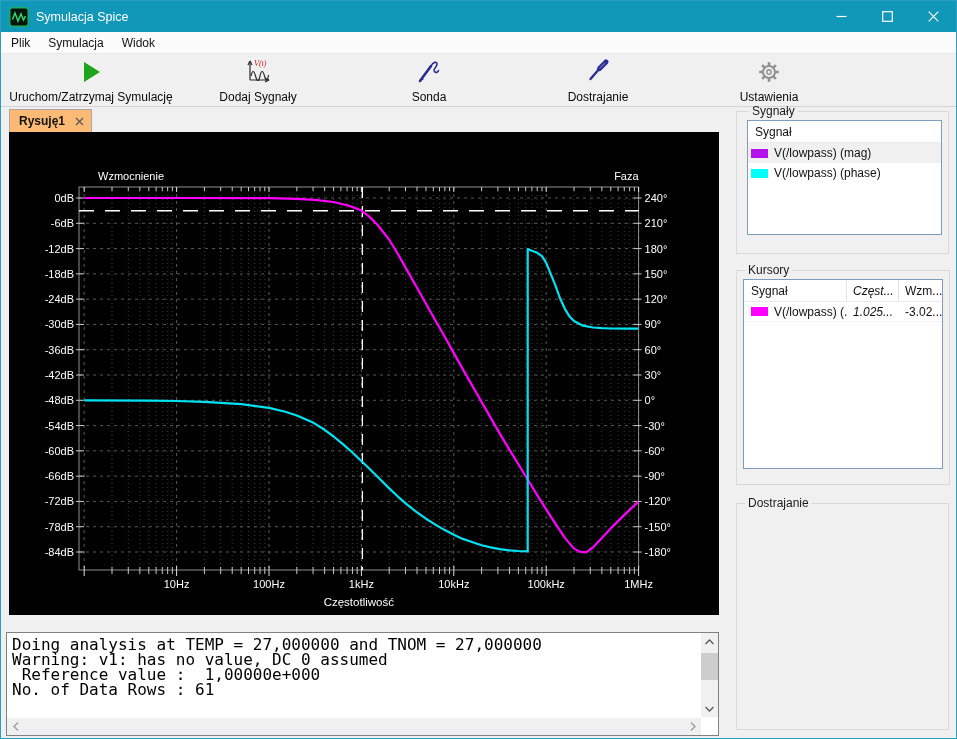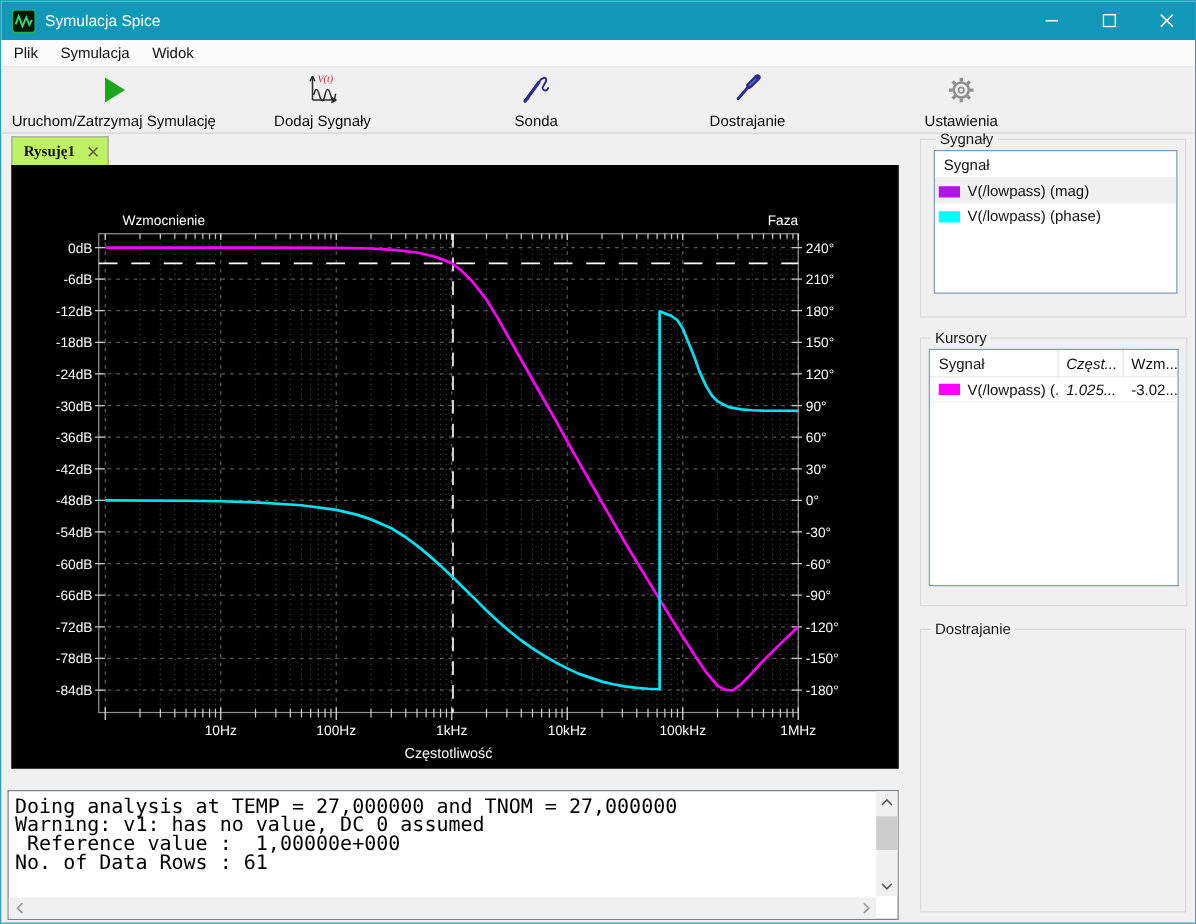--- a/index.html
+++ b/index.html
@@ -12,37 +12,37 @@
   
   .titlebar { position:absolute; left:0; top:0; right:0; height:31px; background:#1197b7;
               display:flex; align-items:center; }
   .app-icon { width:20px; height:20px; margin:0 7px 0 8px; }
   .title-text { color:#fff; font-size:12.5px; }
   .win-controls { position:absolute; right:0; top:0; height:31px; display:flex; }
   .win-btn { width:46px; height:31px; display:flex; align-items:center; justify-content:center; }
 
   
   .menubar { position:absolute; left:0; top:31px; right:0; height:22px; background:#fbfbfb;
-             display:flex; align-items:flex-end; border-bottom:1px solid #e9e9e9; }
+             display:flex; align-items:center; border-bottom:1px solid #e9e9e9; }
   .menu-item { padding:0 9px; height:22px; line-height:22px; }
   .menu-item:first-child { margin-left:1px; }
 
   
   .toolbar { position:absolute; left:0; top:53px; right:0; height:53px; background:#f0f0f0;
              border-bottom:1px solid #d4d4d4; }
   .tool-item { position:absolute; top:2px; height:48px; display:flex; flex-direction:column;
                align-items:center; justify-content:space-between; }
   .tool-icon { height:28px; display:flex; align-items:flex-end; justify-content:center; }
   .tool-label { font-size:12px; color:#0a0a0a; white-space:nowrap; }
 
   
   .main { position:absolute; left:0; top:106px; width:730px; height:631px; }
   .tabbar { position:absolute; left:8px; top:2px; height:23px; display:flex; }
-  .tab { background:#bef264; border:1px solid #a8a8a8; border-bottom:none; height:23px;
-         display:flex; align-items:center; padding:0 7px 0 9px; font-weight:bold;font-family:Liberation Serif, serif; }
+  .tab { background:#fdba74; border:1px solid #a8a8a8; border-bottom:none; height:23px;
+         display:flex; align-items:center; padding:0 7px 0 9px; font-weight:bold; }
   .tab-close { margin-left:10px; display:flex; align-items:center; }
   .plot-wrap { position:absolute; left:8px; top:25px; width:710px; height:483px; background:#000; }
   svg.plot { display:block; }
 
   
   .logbox { position:absolute; left:5px; top:525px; width:713px; height:104px;
             background:#fff; border:1px solid #7e8288; }
   .log-text { position:absolute; left:5px; top:4px; right:20px; bottom:18px; overflow:hidden;
               font-family:"DejaVu Sans Mono", monospace; font-size:16px; line-height:15px;
               white-space:pre; color:#000; }

